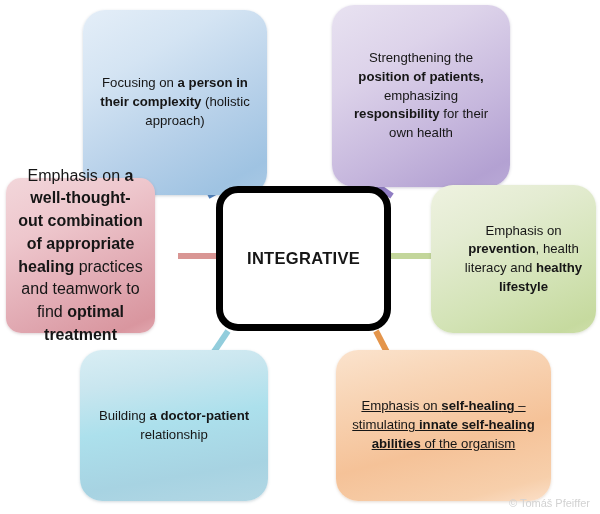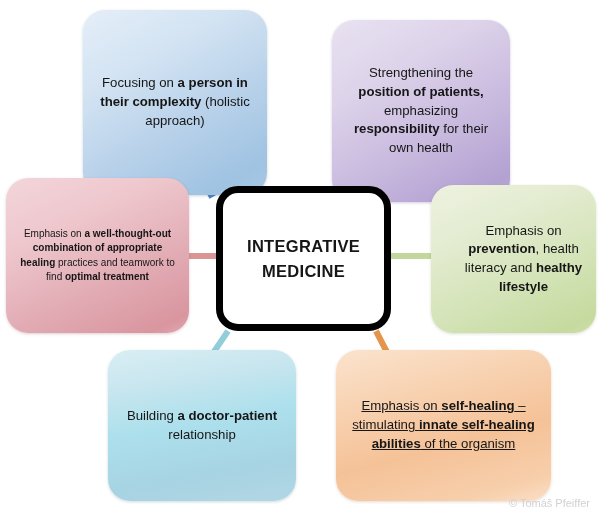--- a/index.html
+++ b/index.html
@@ -40,41 +40,42 @@
   .node b { font-weight: bold; }
 
   
   #node-holistic {
     left: 83px; top: 10px; width: 184px; height: 185px;
     background: linear-gradient(150deg, #e4eef8 0%, #d4e4f3 28%, #b6d0e9 62%, #9fc3e2 88%, #a9c9e4 100%);
     box-shadow: 0 1px 3px rgba(90,110,130,0.30);
   }
   
   #node-position {
-    left: 332px; top: 20px; width: 178px; height: 182px;
+    left: 332px; top: 5px; width: 178px; height: 182px;
     background: linear-gradient(150deg, #e8e2f1 0%, #ddd3ea 30%, #c6b7dd 65%, #b3a1d2 90%, #b9a9d6 100%);
     box-shadow: 0 1px 3px rgba(100,90,130,0.30);
   }
   
   #node-combination {
-    left: 6px; top: 178px; width: 183px; height: 155px;
+    left: 6px; top: 178px; width: 149px; height: 155px;
     background: linear-gradient(155deg, #f2d6da 0%, #eec7cd 30%, #e0a7b0 70%, #d9969f 92%, #e2a8b0 100%);
     box-shadow: 0 1px 3px rgba(130,90,100,0.28);
-    font-size: 10px;
+    font-size: 16px;
+    border-radius: 15px;
   }
   
   #node-prevention {
     left: 431px; top: 185px; width: 165px; height: 148px;
     background: linear-gradient(155deg, #eef2e0 0%, #e4ecd2 28%, #d3e3b6 65%, #c6da9f 92%, #cfdfac 100%);
     box-shadow: 0 1px 3px rgba(110,125,85,0.25);
     padding-left: 32px;
   }
   
   #node-relationship {
-    left: 108px; top: 350px; width: 188px; height: 151px;
+    left: 80px; top: 350px; width: 188px; height: 151px;
     background: linear-gradient(170deg, #d9eef4 0%, #c9e6ef 22%, #ace0ec 48%, #a7d3e2 78%, #b2d7e4 100%);
     box-shadow: 0 1px 3px rgba(90,120,135,0.28);
   }
   
   #node-selfhealing {
     left: 336px; top: 350px; width: 215px; height: 151px;
     background: linear-gradient(165deg, #fbe3cd 0%, #f8d5b6 25%, #f5c298 60%, #f7cfab 88%, #fbe0c9 100%);
     box-shadow: 0 1px 3px rgba(150,110,75,0.26);
     text-decoration: underline;
   }
@@ -138,18 +139,18 @@
 
   <div class="node" id="node-relationship">
     <span class="txt"><span>Building </span><b>a doctor-patient</b><span> relationship</span></span>
   </div>
 
   <div class="node" id="node-selfhealing">
     <span class="txt"><span>Emphasis on </span><b>self-healing</b><span> – stimulating </span><b>innate self-healing abilities</b><span> of the organism</span></span>
   </div>
 
   <div class="node" id="node-center">
-    <span class="txt"><span>INTEGRATIVE</span><br><span>MEDICINE</span></span>
+    <span class="txt"><span>INTEGRATIVE</span><br></span>
   </div>
 
   <div id="copyright">© Tomáš Pfeiffer</div>
 
 </div>
 
 </body></html>

